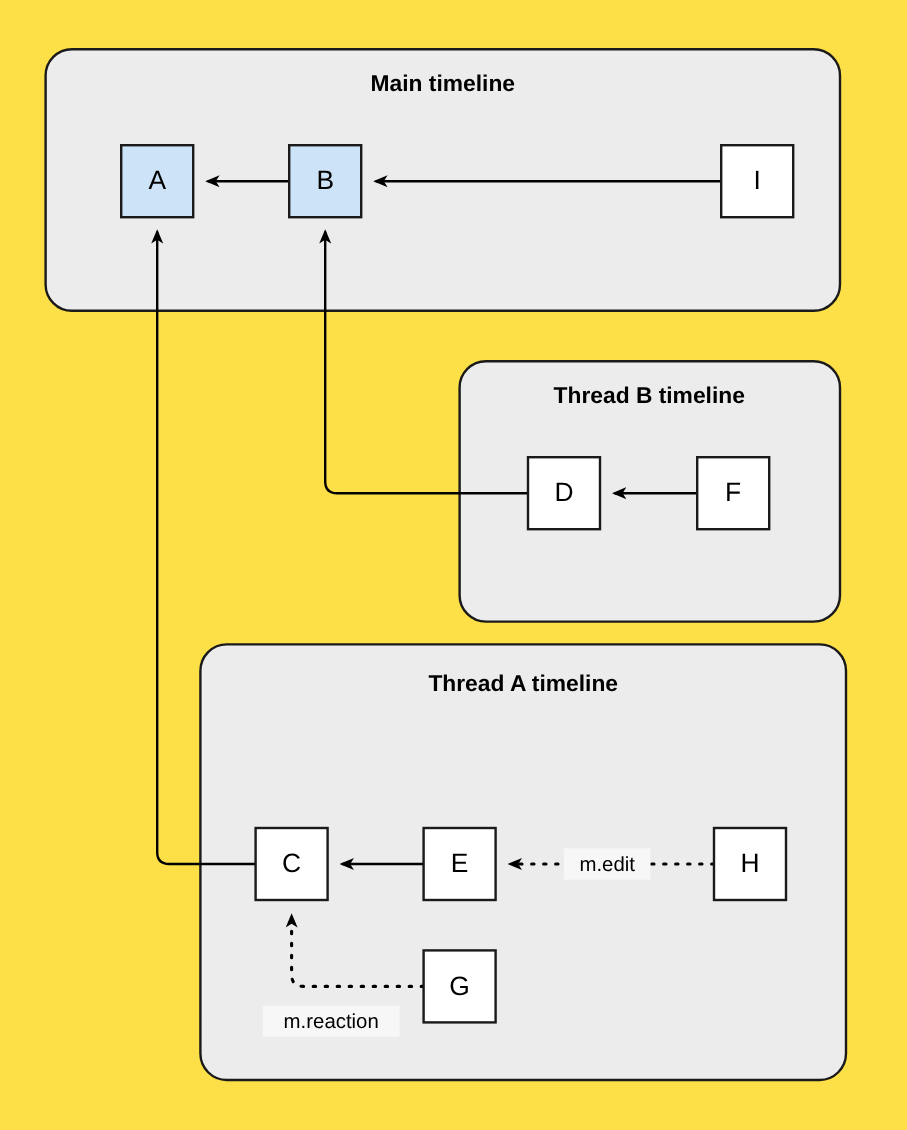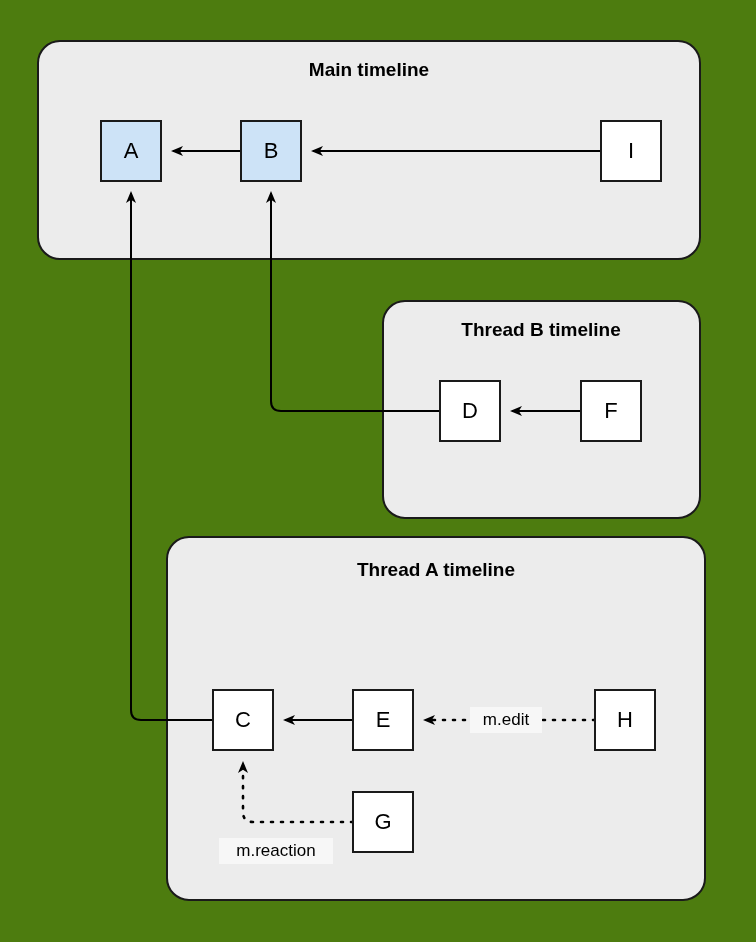--- a/index.html
+++ b/index.html
@@ -7,21 +7,21 @@
     padding: 0;
     background: #ffffff;
   }
   body {
     font-family: "Liberation Sans", sans-serif;
   }
   #canvas {
     position: relative;
     width: 756px;
     height: 942px;
-    background: #4d7c0f;
+    background: #fde047;
     overflow: hidden;
   }
   #diagram-svg {
     position: absolute;
     left: 0;
     top: 0;
     width: 756px;
     height: 942px;
   }
   .group-title {

